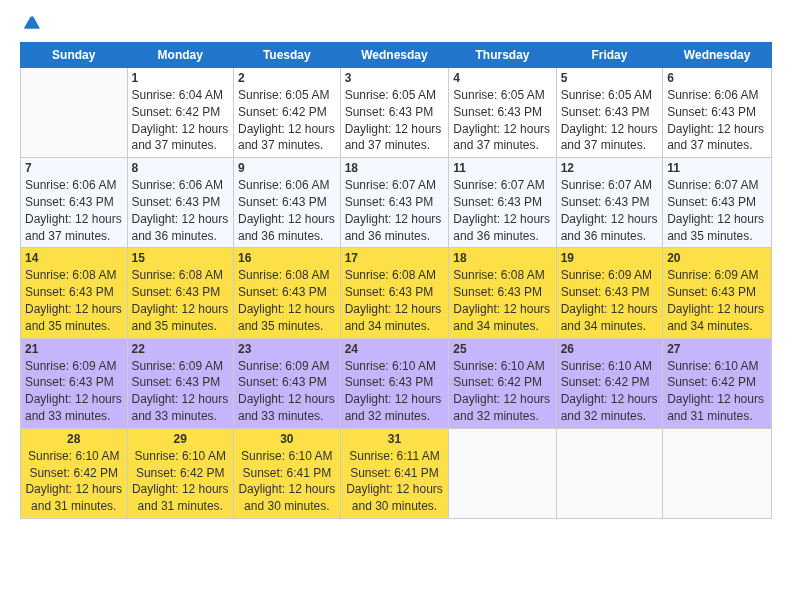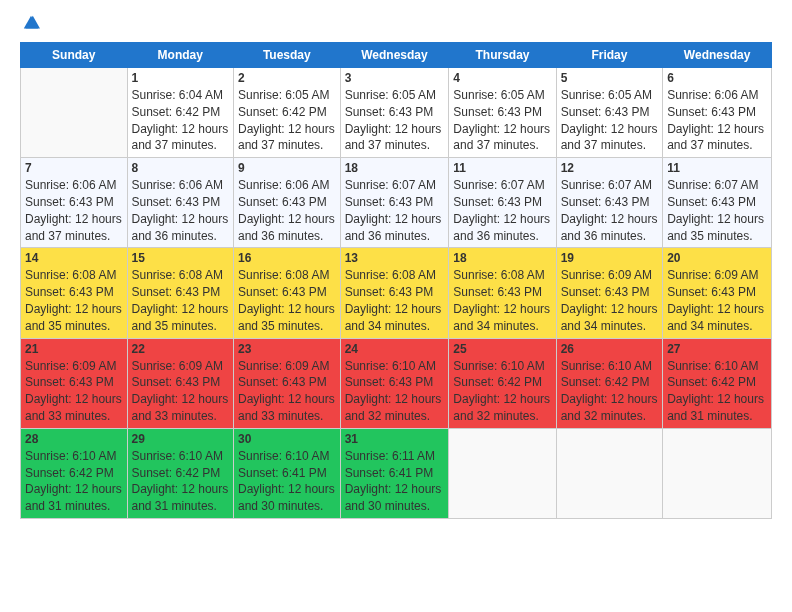--- a/index.html
+++ b/index.html
@@ -197,37 +197,37 @@
           </td>
           <td>
             <span class="day-number">15</span>
             <div class="day-info">Sunrise: 6:08 AM<br>Sunset: 6:43 PM<br>Daylight: 12 hours<br>and 35 minutes.</div>
           </td>
           <td>
             <span class="day-number">16</span>
             <div class="day-info">Sunrise: 6:08 AM<br>Sunset: 6:43 PM<br>Daylight: 12 hours<br>and 35 minutes.</div>
           </td>
           <td>
-            <span class="day-number">13</span>
+            <span class="day-number">17</span>
             <div class="day-info">Sunrise: 6:08 AM<br>Sunset: 6:43 PM<br>Daylight: 12 hours<br>and 34 minutes.</div>
           </td>
           <td>
             <span class="day-number">18</span>
             <div class="day-info">Sunrise: 6:08 AM<br>Sunset: 6:43 PM<br>Daylight: 12 hours<br>and 34 minutes.</div>
           </td>
           <td>
             <span class="day-number">19</span>
             <div class="day-info">Sunrise: 6:09 AM<br>Sunset: 6:43 PM<br>Daylight: 12 hours<br>and 34 minutes.</div>
           </td>
           <td>
             <span class="day-number">20</span>
             <div class="day-info">Sunrise: 6:09 AM<br>Sunset: 6:43 PM<br>Daylight: 12 hours<br>and 34 minutes.</div>
           </td>
         </tr>
-        <tr style="background: #ef4444;">
+        <tr style="background: #c4b5fd;">
           <td>
             <span class="day-number">21</span>
             <div class="day-info">Sunrise: 6:09 AM<br>Sunset: 6:43 PM<br>Daylight: 12 hours<br>and 33 minutes.</div>
           </td>
           <td>
             <span class="day-number">22</span>
             <div class="day-info">Sunrise: 6:09 AM<br>Sunset: 6:43 PM<br>Daylight: 12 hours<br>and 33 minutes.</div>
           </td>
           <td>
             <span class="day-number">23</span>
@@ -243,21 +243,21 @@
           </td>
           <td>
             <span class="day-number">26</span>
             <div class="day-info">Sunrise: 6:10 AM<br>Sunset: 6:42 PM<br>Daylight: 12 hours<br>and 32 minutes.</div>
           </td>
           <td>
             <span class="day-number">27</span>
             <div class="day-info">Sunrise: 6:10 AM<br>Sunset: 6:42 PM<br>Daylight: 12 hours<br>and 31 minutes.</div>
           </td>
         </tr>
-        <tr style="background: #22c55e;">
+        <tr style="background: #fde047; text-align: center;">
           <td>
             <span class="day-number">28</span>
             <div class="day-info">Sunrise: 6:10 AM<br>Sunset: 6:42 PM<br>Daylight: 12 hours<br>and 31 minutes.</div>
           </td>
           <td>
             <span class="day-number">29</span>
             <div class="day-info">Sunrise: 6:10 AM<br>Sunset: 6:42 PM<br>Daylight: 12 hours<br>and 31 minutes.</div>
           </td>
           <td>
             <span class="day-number">30</span>

